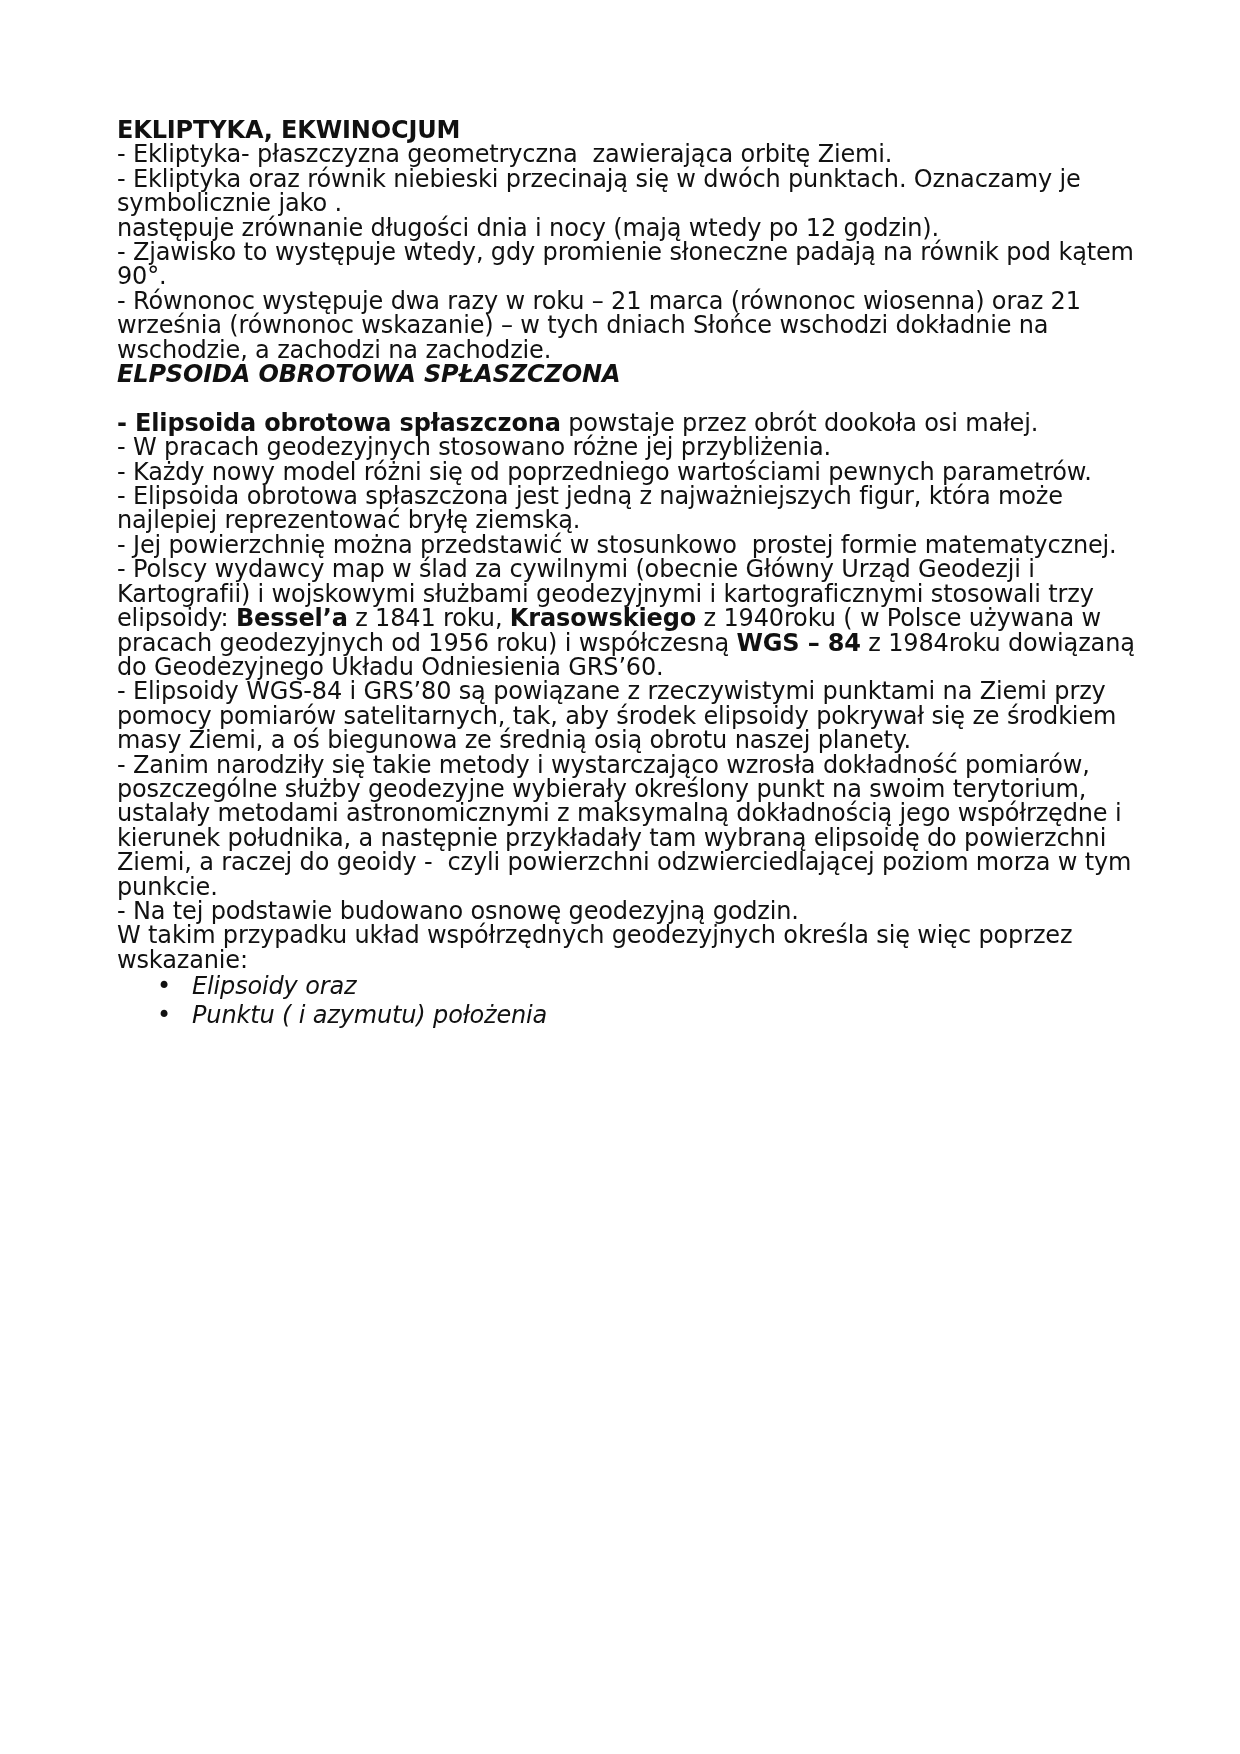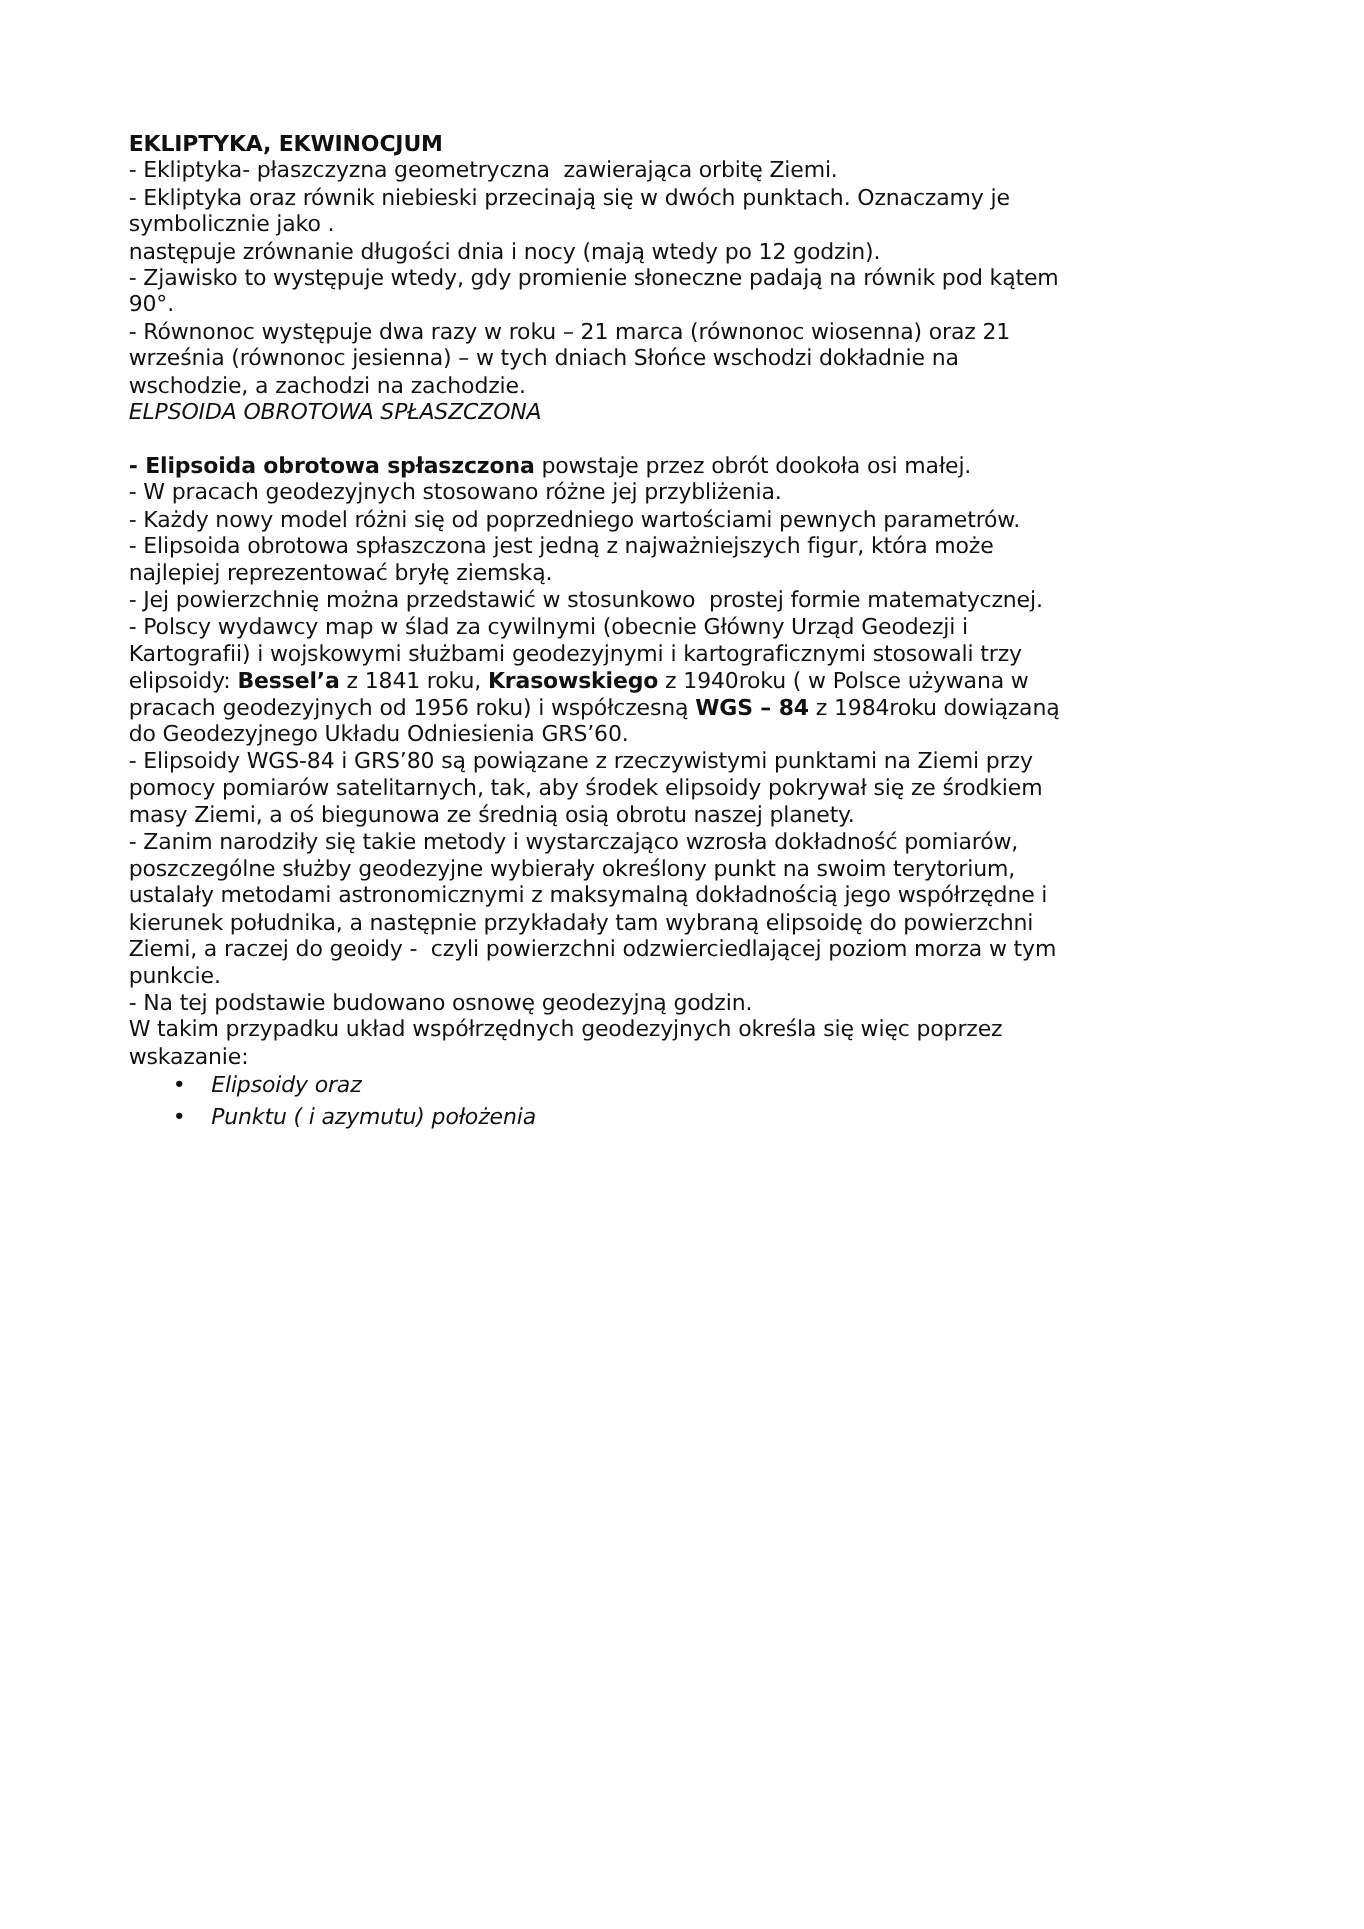--- a/index.html
+++ b/index.html
@@ -1,43 +1,43 @@
 <!DOCTYPE html>
 <html><head>
 <meta charset="utf-8">
 <style>
   html, body { margin:0; padding:0; background:#ffffff; }
   body { width:1240px; height:1754px; position:relative; overflow:hidden; }
   .page {
     position:absolute; left:117px; top:118px; width:1000px;
-    font-family:"DejaVu Sans", sans-serif; font-size:20px; line-height:24.4px;
+    font-family:"DejaVu Sans", sans-serif; font-size:24px; line-height:24.4px;
     color:#111111; letter-spacing:-0.15px;
   }
   .line { white-space:pre; display:block; }
   .h1 { font-weight:bold; }
-  .h2 { font-weight:normal; font-style:italic; }
+  .h2 { font-weight:bold; font-style:italic; }
   .blank { height:24.4px; }
   b { font-weight:bold; }
   ul { margin:0; padding:0; list-style:none;font-style:italic; }
   ul li { position:relative; padding-left:75px; height:29px; line-height:29px; }
   ul li::before { content:"\2022"; position:absolute; left:40px; top:0; }
 </style>
 </head>
 <body>
 
 <div class="page">
   <span class="line h1">EKLIPTYKA, EKWINOCJUM</span>
   <span class="line">- Ekliptyka- płaszczyzna geometryczna  zawierająca orbitę Ziemi.</span>
   <span class="line">- Ekliptyka oraz równik niebieski przecinają się w dwóch punktach. Oznaczamy je</span>
   <span class="line">symbolicznie jako .</span>
   <span class="line">następuje zrównanie długości dnia i nocy (mają wtedy po 12 godzin).</span>
   <span class="line">- Zjawisko to występuje wtedy, gdy promienie słoneczne padają na równik pod kątem</span>
   <span class="line">90°.</span>
   <span class="line">- Równonoc występuje dwa razy w roku – 21 marca (równonoc wiosenna) oraz 21</span>
-  <span class="line">września (równonoc jesienna) – w tych dniach Słońce wschodzi dokładnie na</span>
+  <span class="line">września (równonoc wskazanie) – w tych dniach Słońce wschodzi dokładnie na</span>
   <span class="line">wschodzie, a zachodzi na zachodzie.</span>
 
   <span class="line h2">ELPSOIDA OBROTOWA SPŁASZCZONA</span>
   <span class="line blank"></span>
   <span class="line"><b>- Elipsoida obrotowa spłaszczona</b><span> powstaje przez obrót dookoła osi małej.</span></span>
   <span class="line">- W pracach geodezyjnych stosowano różne jej przybliżenia.</span>
   <span class="line">- Każdy nowy model różni się od poprzedniego wartościami pewnych parametrów.</span>
   <span class="line">- Elipsoida obrotowa spłaszczona jest jedną z najważniejszych figur, która może</span>
   <span class="line">najlepiej reprezentować bryłę ziemską.</span>
   <span class="line">- Jej powierzchnię można przedstawić w stosunkowo  prostej formie matematycznej.</span>

